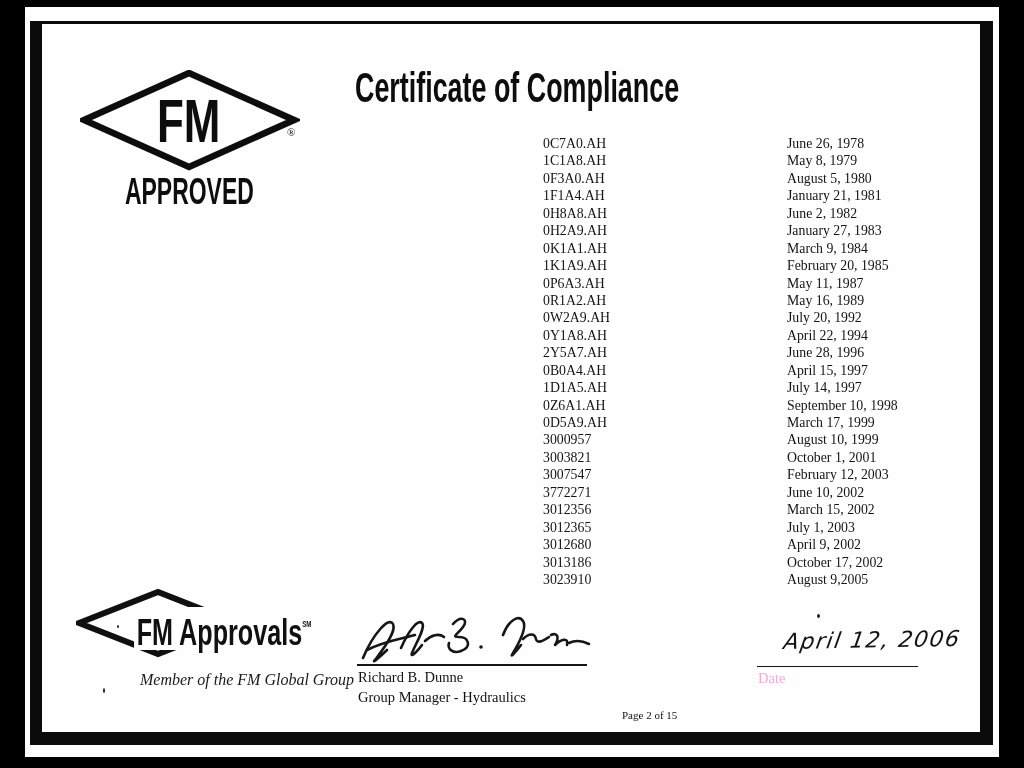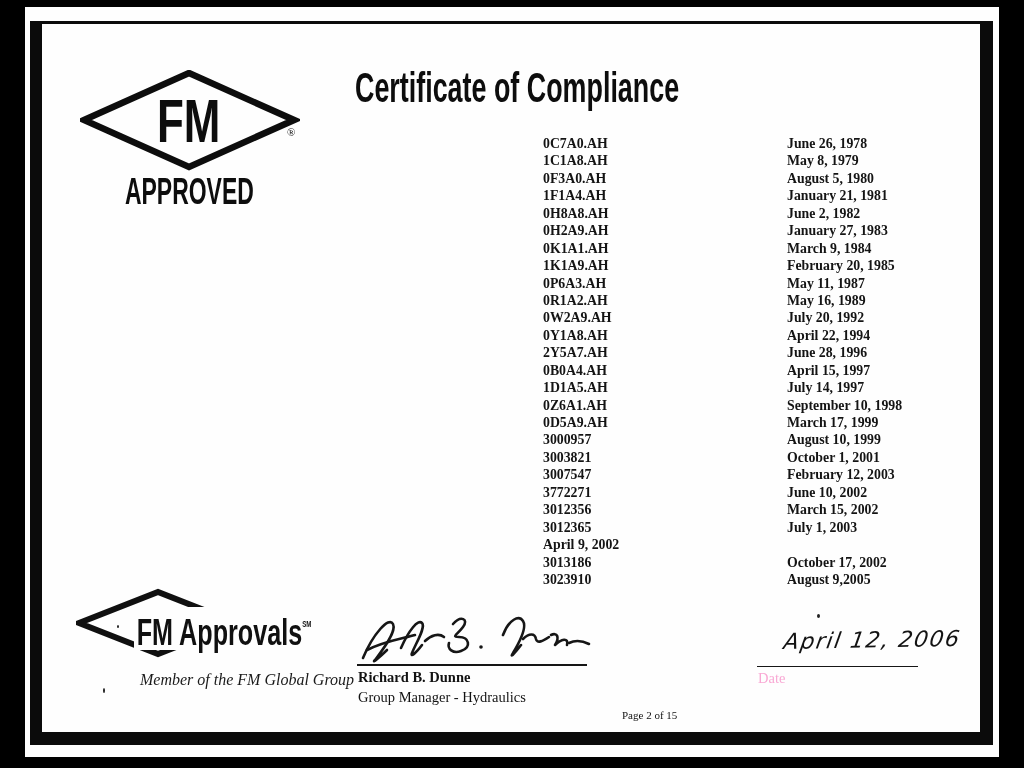--- a/index.html
+++ b/index.html
@@ -34,41 +34,41 @@
     position:absolute;left:355px;top:66px;
     font-family:"Liberation Sans", sans-serif;font-weight:bold;
     font-size:42px;line-height:44px;white-space:nowrap;
     transform:scaleX(0.64);transform-origin:0 0;color:#0d0d0d;
   }
   
   .list{
     position:absolute;left:543px;top:135px;width:420px;
     font-size:13.8px;color:#141414;
   }
-  .list .row{display:flex;height:17.45px;line-height:17.45px;font-weight:bold;}
+  .list .row{display:flex;height:17.45px;line-height:17.45px;}
   .list .pid{width:244px;}
   
   .logo-bottom{position:absolute;left:76px;top:588px;width:260px;height:110px;}
   .logo-bottom svg{position:absolute;left:0;top:0;}
   .fm-approvals{
     position:absolute;left:58px;top:19px;
     background:#fefefe;padding:0 4px;
     font-family:"Liberation Sans", sans-serif;font-weight:bold;
     font-size:37px;line-height:35px;white-space:nowrap;
     transform:scaleX(0.68);transform-origin:0 0;color:#101010;
   }
   .fm-approvals .sm{font-size:9px;font-weight:bold;vertical-align:18px;letter-spacing:0;}
   .member-line{
     position:absolute;left:64px;top:83px;width:230px;
     font-style:italic;font-size:16px;white-space:nowrap;color:#1a1a1a;
   }
   
   .sig-svg{position:absolute;left:355px;top:612px;}
   .sig-line{position:absolute;left:357px;top:664px;width:230px;border-top:2px solid #161616;}
-  .sig-name{position:absolute;left:358px;top:668px;font-size:14.5px;line-height:19px;color:#121212;font-weight:bold;}
+  .sig-name{position:absolute;left:358px;top:668px;font-size:14.5px;line-height:19px;color:#121212;}
   .sig-title{position:absolute;left:358px;top:688px;font-size:14.5px;line-height:19px;color:#121212;text-align:right;}
   
   .hand-date{
     position:absolute;left:786px;top:629px;
     font-family:"DejaVu Sans", sans-serif;font-style:italic;
     font-size:22px;letter-spacing:1.5px;white-space:nowrap;
     transform:skewX(-10deg) rotate(-1deg);transform-origin:0 0;color:#131313;
   }
   .date-line{position:absolute;left:757px;top:666px;width:161px;border-top:1.5px solid #161616;}
   .date-label{position:absolute;left:758px;top:670px;font-size:14.5px;color:#f9a8d4;}
@@ -207,20 +207,21 @@
     <span class="pid">3012356</span>
     <span class="adate">March 15, 2002</span>
   </div>
 
   <div class="row">
     <span class="pid">3012365</span>
     <span class="adate">July 1, 2003</span>
   </div>
 
   <div class="row">
+    <span class="pid">3012680</span>
     <span class="adate">April 9, 2002</span>
   </div>
 
   <div class="row">
     <span class="pid">3013186</span>
     <span class="adate">October 17, 2002</span>
   </div>
 
   <div class="row">
     <span class="pid">3023910</span>

